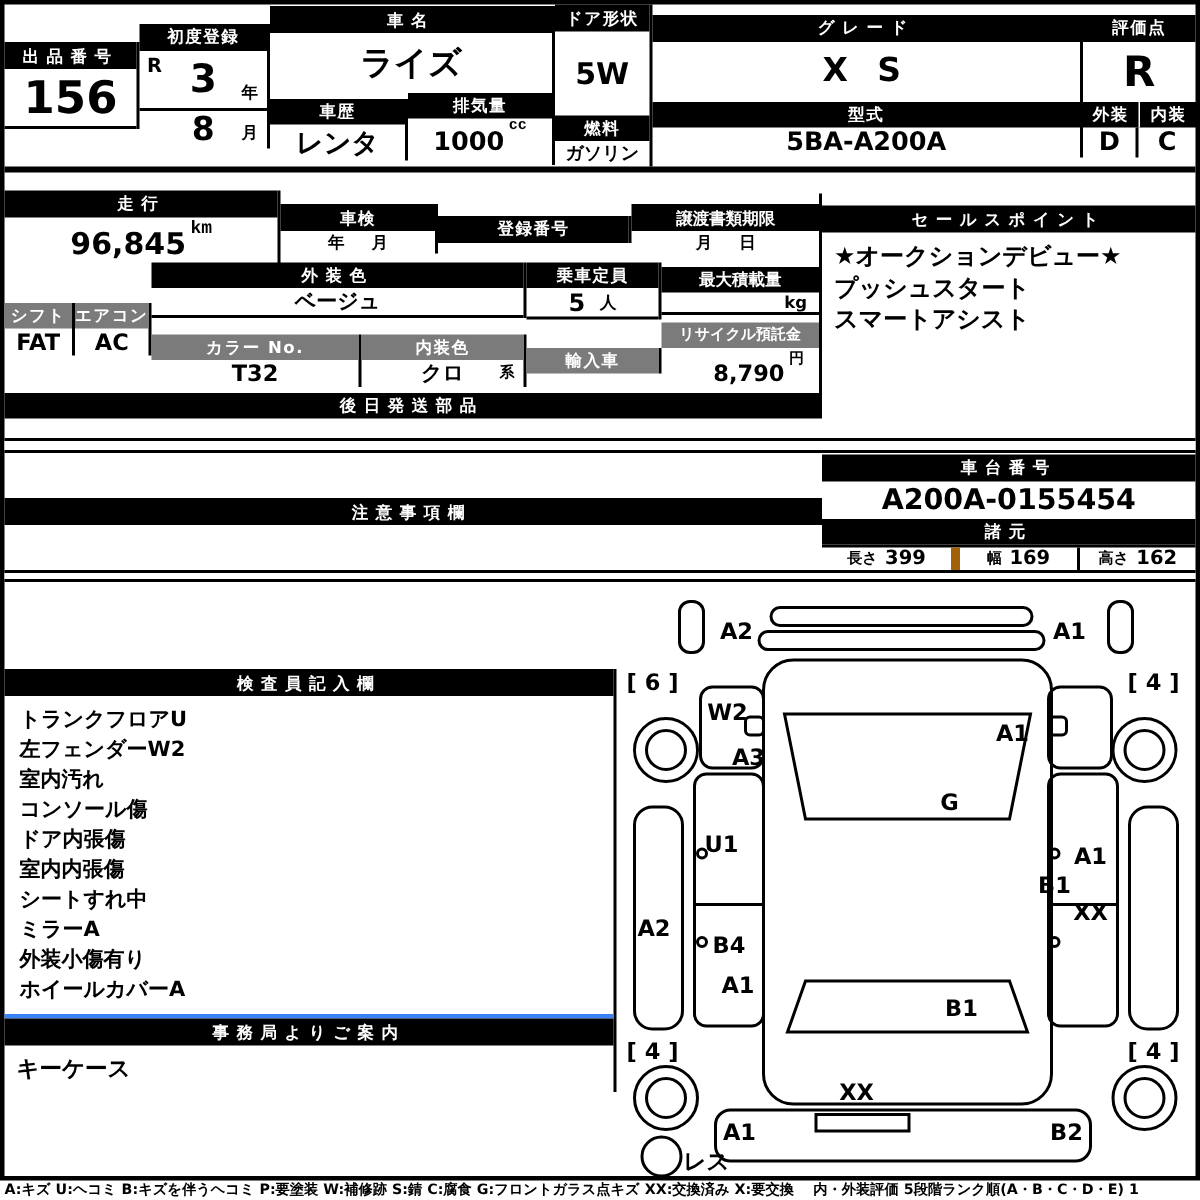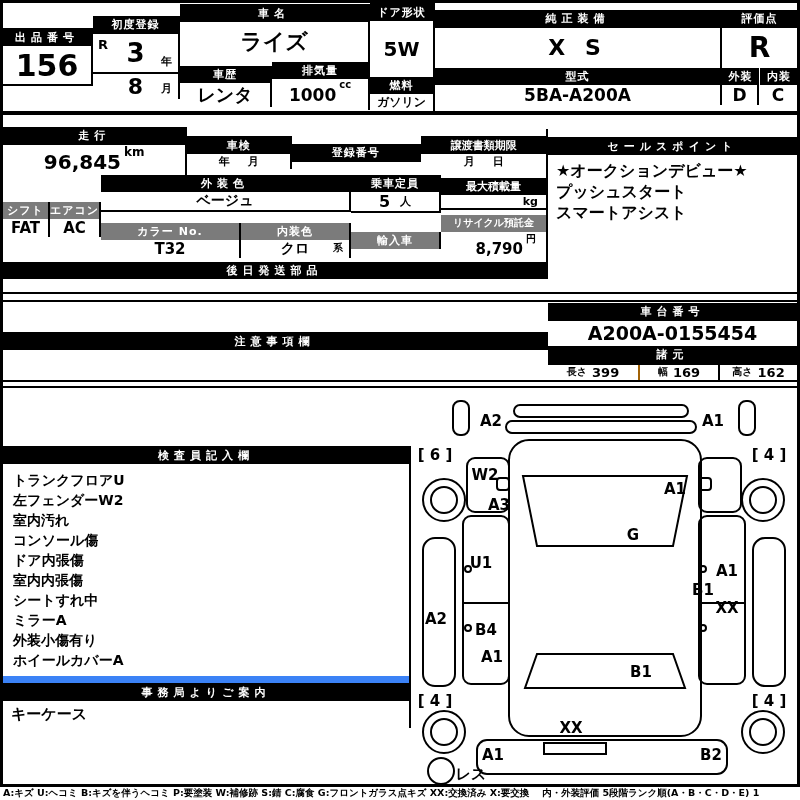--- a/index.html
+++ b/index.html
@@ -11,21 +11,21 @@
   .hdr{background:#000;color:#fff;font-size:11px;font-weight:bold;display:flex;align-items:center;justify-content:center;letter-spacing:1px;flex:0 0 auto;overflow:hidden;white-space:nowrap;}
   .hdr.w{letter-spacing:5px;}
   .hdr.gray{background:#7b7b7b;}
   .h18{height:18px;} .h17{height:17px;}
   .val{display:flex;align-items:center;justify-content:center;font-weight:bold;box-sizing:border-box;overflow:hidden;white-space:nowrap;}
   .bb{border-bottom:2px solid #000;}
   .fill{flex:1;}
   .rel{position:relative;}
   .corner{position:absolute;font-size:11px;font-weight:bold;}
   .tl{top:3px;left:5px;} .br{bottom:3px;right:6px;}
-  .unit{font-size:11px;font-weight:bold;margin-left:3px;align-self:flex-end;padding-bottom:20px;}
+  .unit{font-size:11px;font-weight:bold;margin-left:3px;align-self:flex-end;padding-bottom:20px;font-family:Liberation Mono, monospace;}
   .gap{background:#fff;flex:0 0 auto;}
   .sales-line{font-size:16px;font-weight:bold;line-height:21px;white-space:nowrap;}
   .note-line{font-size:14px;font-weight:bold;line-height:20px;white-space:nowrap;}
   .dlabel{font-family:"DejaVu Sans",sans-serif;font-size:15px;font-weight:bold;text-anchor:middle;fill:#000;}
   .footer{height:13px;display:flex;align-items:center;font-size:9.5px;padding:0 3px;white-space:nowrap;overflow:hidden;font-weight:bold;}
 </style>
 </head>
 <body>
 
 <div class="sheet">
@@ -71,21 +71,21 @@
     </div>
 
     <div class="col" style="width:65px">
       <div class="hdr h18">ドア形状</div>
       <div class="val" style="height:56px;font-size:20px">5W</div>
       <div class="hdr h17">燃料</div>
       <div class="val fill" style="font-size:12px">ガソリン</div>
     </div>
 
     <div class="col" style="width:287px">
-      <div class="hdr h18 w">純正装備</div>
+      <div class="hdr h18 w">グレード</div>
       <div class="val" style="height:40px;font-size:22px;letter-spacing:6px">X S</div>
       <div class="hdr h17">型式</div>
       <div class="val fill" style="font-size:17px">5BA-A200A</div>
     </div>
 
     <div class="col last" style="width:75px">
       <div class="hdr h18">評価点</div>
       <div class="val" style="height:40px;font-size:28px">R</div>
       <div class="row" style="flex:0 0 auto">
         <div class="hdr h17" style="width:37px;border-right:1px solid #fff">外装</div>
@@ -207,21 +207,21 @@
   <div class="row" style="height:82px;flex:0 0 auto;border-bottom:2px solid #000;border-top:2px solid #000;">
     <div class="col" style="width:545px">
       <div class="hdr h18 w">注意事項欄</div>
       <div class="val fill"></div>
     </div>
     <div class="col last fill">
       <div class="hdr h18 w">車台番号</div>
       <div class="val" style="height:25px;font-size:19px">A200A-0155454</div>
       <div class="hdr h17 w">諸元</div>
       <div class="row fill" style="border-top:2px solid #000">
-        <div class="val" style="width:92px;border-right:2px solid #a16207;gap:5px">
+        <div class="val" style="width:92px;border-right:6px solid #a16207;gap:5px">
           <span style="font-size:10px;font-weight:bold">長さ</span>
           <span style="font-size:13px">399</span>
         </div>
         <div class="val" style="width:80px;border-right:2px solid #000;gap:5px">
           <span style="font-size:10px;font-weight:bold">幅</span>
           <span style="font-size:13px">169</span>
         </div>
         <div class="val fill" style="gap:5px">
           <span style="font-size:10px;font-weight:bold">高さ</span>
           <span style="font-size:13px">162</span>
@@ -242,21 +242,21 @@
               <div class="note-line">室内汚れ</div>
               <div class="note-line">コンソール傷</div>
               <div class="note-line">ドア内張傷</div>
               <div class="note-line">室内内張傷</div>
               <div class="note-line">シートすれ中</div>
               <div class="note-line">ミラーA</div>
               <div class="note-line">外装小傷有り</div>
               <div class="note-line">ホイールカバーA</div>
             </div>
       </div>
-      <div class="col last" style="height:52px;border-right:none;border-top:7px solid #3b82f6">
+      <div class="col last" style="height:52px;border-right:none;border-top:3px solid #3b82f6">
         <div class="hdr h18 w">事務局よりご案内</div>
         <div class="val fill" style="justify-content:flex-start;padding-left:8px;font-size:15px">キーケース</div>
       </div>
     </div>
 
     <div class="col last fill">
       <svg viewBox="0 0 386 398" width="100%" height="100%" preserveAspectRatio="xMidYMid meet">
         <g stroke="#000" stroke-width="2" fill="none">
 
           <rect x="42" y="13" width="16" height="34" rx="7"></rect>

